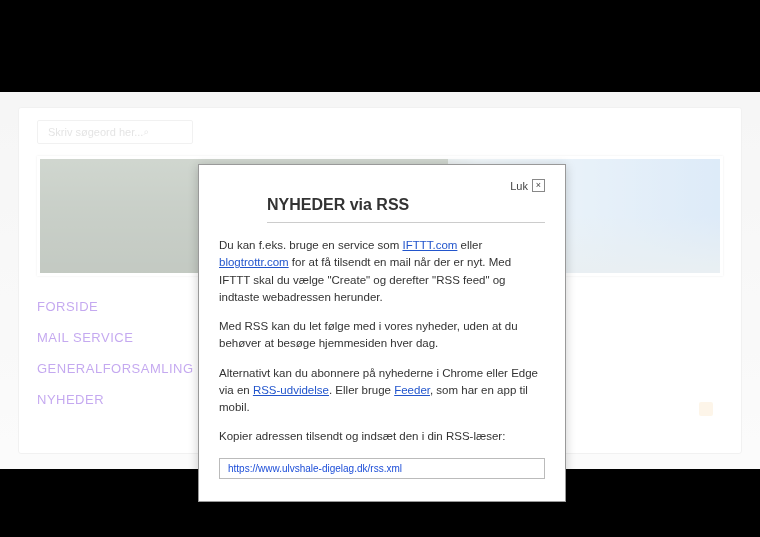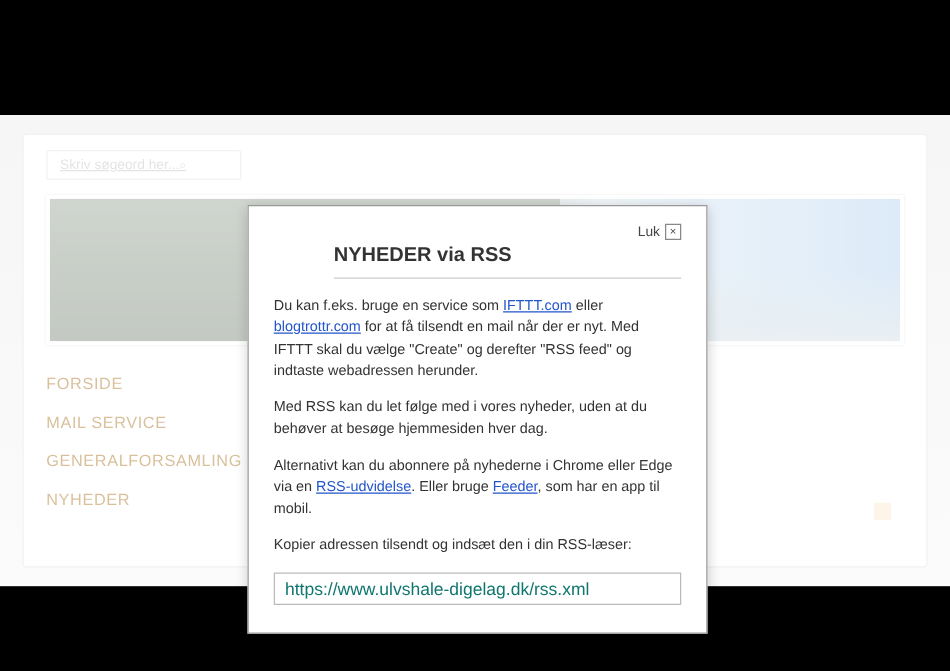--- a/index.html
+++ b/index.html
@@ -3,37 +3,37 @@
 <meta charset="utf-8">
 <style>
 * { box-sizing: border-box; margin: 0; padding: 0; }
 body { font-family: Arial, sans-serif; background: #000; width: 760px; height: 537px; overflow: hidden; position: relative; }
 .letterbox-top { position: absolute; top: 0; left: 0; right: 0; height: 92px; background: #000; z-index: 1; }
 .letterbox-bottom { position: absolute; bottom: 0; left: 0; right: 0; height: 68px; background: #000; z-index: 1; }
 .page { position: absolute; top: 92px; left: 0; right: 0; bottom: 68px; background: linear-gradient(to bottom, #e8e8e8, #f5f5f5); padding: 15px 18px; }
 .page-inner { background: #fff; border: 1px solid #ddd; border-radius: 3px; padding: 12px 18px; height: 100%; position: relative; }
 .header-row { display: flex; justify-content: space-between; align-items: center; margin-bottom: 12px; }
 .site-title { font-size: 27px; font-weight: normal; color: #777; }
-.search-box { border: 1px solid #ddd; border-radius: 2px; padding: 5px 10px; width: 156px; display: flex; align-items: center; font-size: 11px; color: #bbb; text-decoration: underline; }
+.search-box { border: 1px solid #ddd; border-radius: 2px; padding: 5px 10px; width: 156px; display: flex; align-items: center; font-size: 11px; color: #bbb; }
 .banner { height: 120px; background: linear-gradient(to right, #a8b5a6 0%, #9aa89a 25%, #b8c0b5 50%, #d8e8f0 65%, #aaccee 100%); border: 3px solid #fff; box-shadow: 0 0 2px #ccc; position: relative; overflow: hidden; }
 .banner::before { content: ''; position: absolute; top: 0; left: 0; width: 60%; height: 100%; background: linear-gradient(to bottom, #8a9a88 0%, #7a8a78 40%, #6a7a68 100%); }
 .banner::after { content: ''; position: absolute; bottom: 0; right: 0; width: 45%; height: 50%; background: linear-gradient(to top, #c8d8e0, transparent); }
 .nav { margin-top: 15px; }
-.nav-item { font-size: 13px; color: #a16207; padding: 8px 0; letter-spacing: 0.5px; }
+.nav-item { font-size: 13px; color: #6d28d9; padding: 8px 0; letter-spacing: 0.5px; }
 .content-link { color: #c85050; font-size: 12px; position: absolute; bottom: 8px; left: 210px; }
 .rss-icon { position: absolute; top: 294px; right: 28px; width: 14px; height: 14px; background: #f5d090; border-radius: 2px; opacity: 0.5; }
 
 .overlay { position: absolute; top: 92px; left: 0; right: 0; bottom: 68px; background: rgba(255,255,255,0.6); z-index: 5; }
 .modal { position: absolute; top: 164px; left: 198px; width: 368px; background: #fff; border: 1px solid #999; box-shadow: 0 2px 10px rgba(0,0,0,0.2); z-index: 10; padding: 14px 20px 22px 20px; }
 .modal-close-row { display: flex; justify-content: flex-end; align-items: flex-end; gap: 4px; font-size: 11px; color: #444; margin-bottom: 4px; }
 .close-btn { border: 1px solid #888; width: 13px; height: 13px; display: flex; align-items: center; justify-content: center; font-size: 9px; line-height: 1; cursor: pointer; background: #fff; }
 .modal-title { font-size: 16px; font-weight: bold; color: #333; padding-bottom: 8px; border-bottom: 1px solid #ccc; margin-bottom: 14px; margin-left: 48px; }
 .modal-body p { font-size: 11.5px; color: #333; line-height: 1.5; margin-bottom: 12px; }
 .modal-body a { color: #2255cc; text-decoration: underline; }
-.url-input { width: 100%; border: 1px solid #bbb; padding: 4px 8px; font-size: 14px; font-family: Arial, sans-serif; color: #0f766e; }
+.url-input { width: 100%; border: 1px solid #bbb; padding: 4px 8px; font-size: 10px; font-family: Arial, sans-serif; color: #1d4ed8; }
 </style>
 </head>
 <body>
 
 <div class="letterbox-top"></div>
 <div class="letterbox-bottom"></div>
 
 <div class="page">
   <div class="page-inner">
     <div class="header-row">

